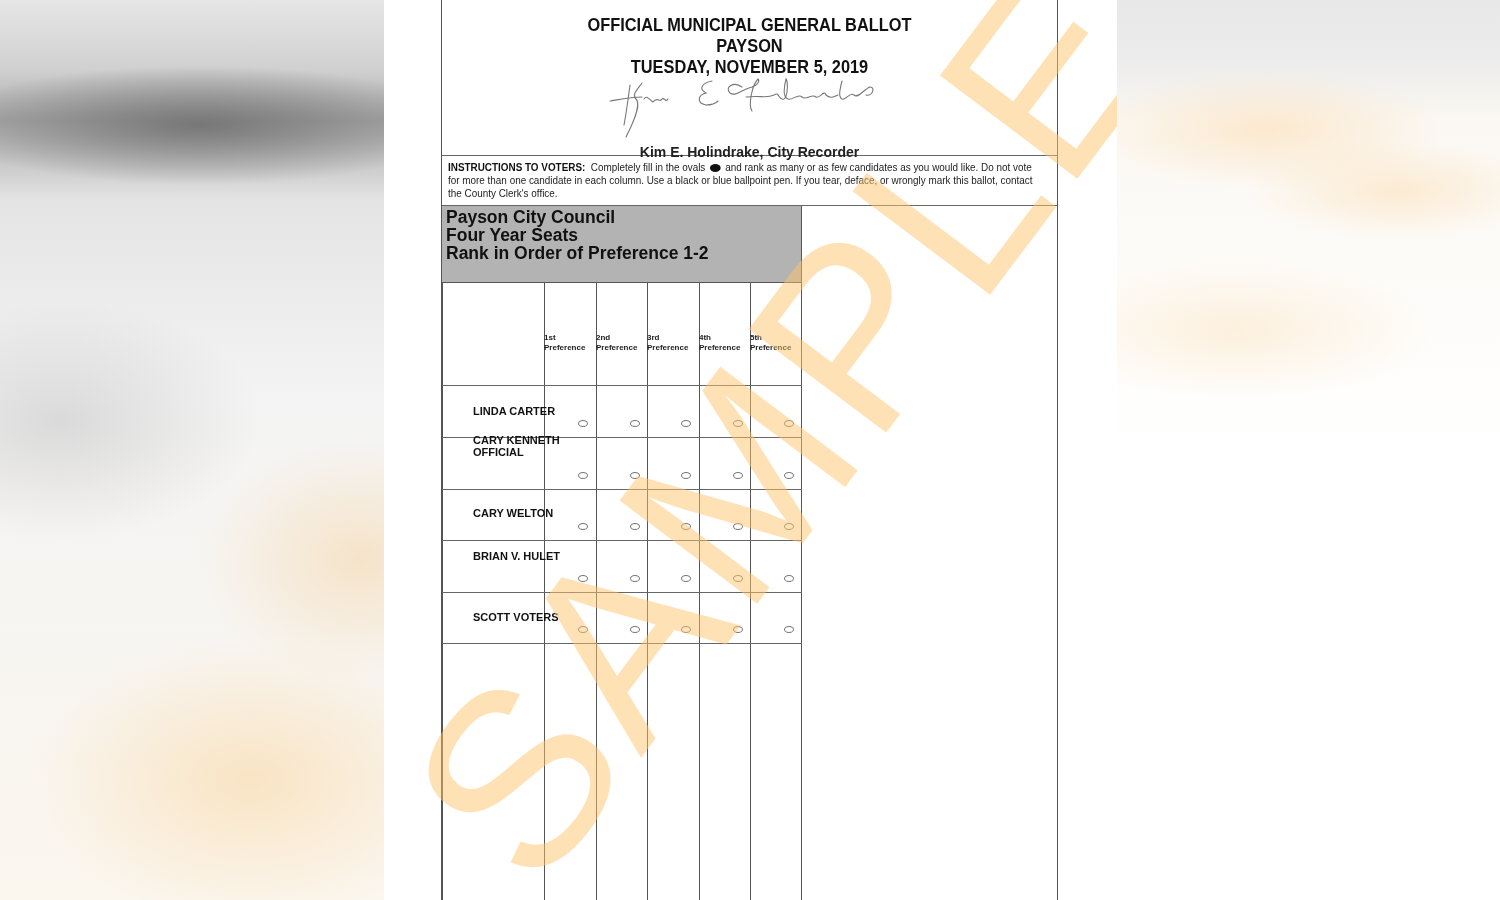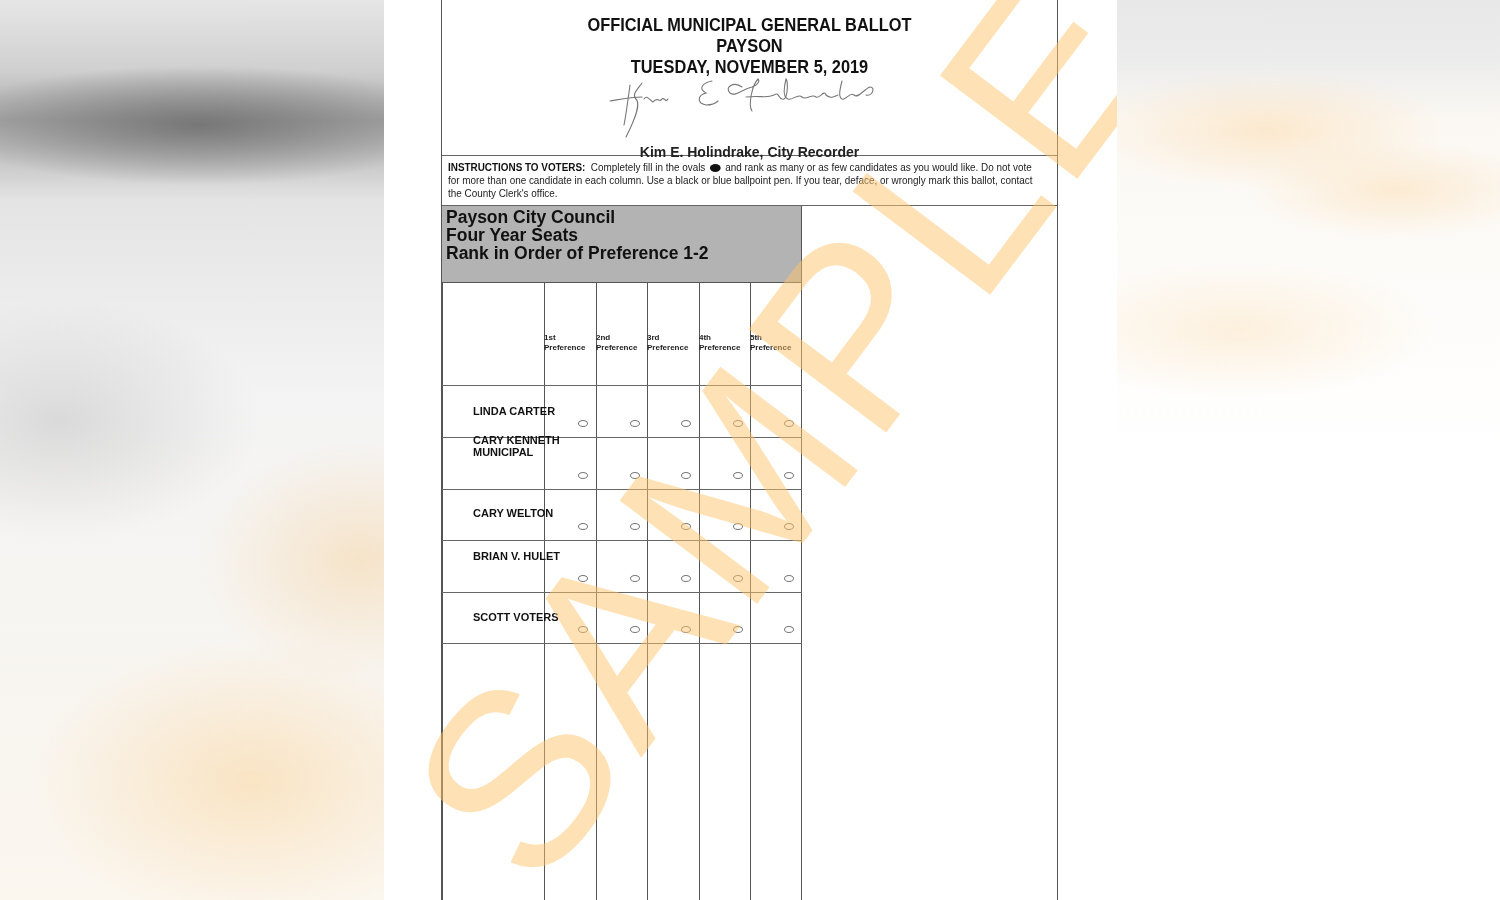--- a/index.html
+++ b/index.html
@@ -145,21 +145,21 @@
       <div class="colhead" style="left:308px">
         <div>5th</div>
         <div>Preference</div>
       </div>
 
       <div class="cand" style="top:123px">
         <div>LINDA CARTER</div>
       </div>
       <div class="cand" style="top:152px">
         <div>CARY KENNETH</div>
-        <div>MUNICIPAL</div>
+        <div>OFFICIAL</div>
       </div>
       <div class="cand" style="top:225px">
         <div>CARY WELTON</div>
       </div>
       <div class="cand" style="top:268px">
         <div>BRIAN V. HULET</div>
       </div>
       <div class="cand" style="top:329px">
         <div>SCOTT VOTERS</div>
       </div>

